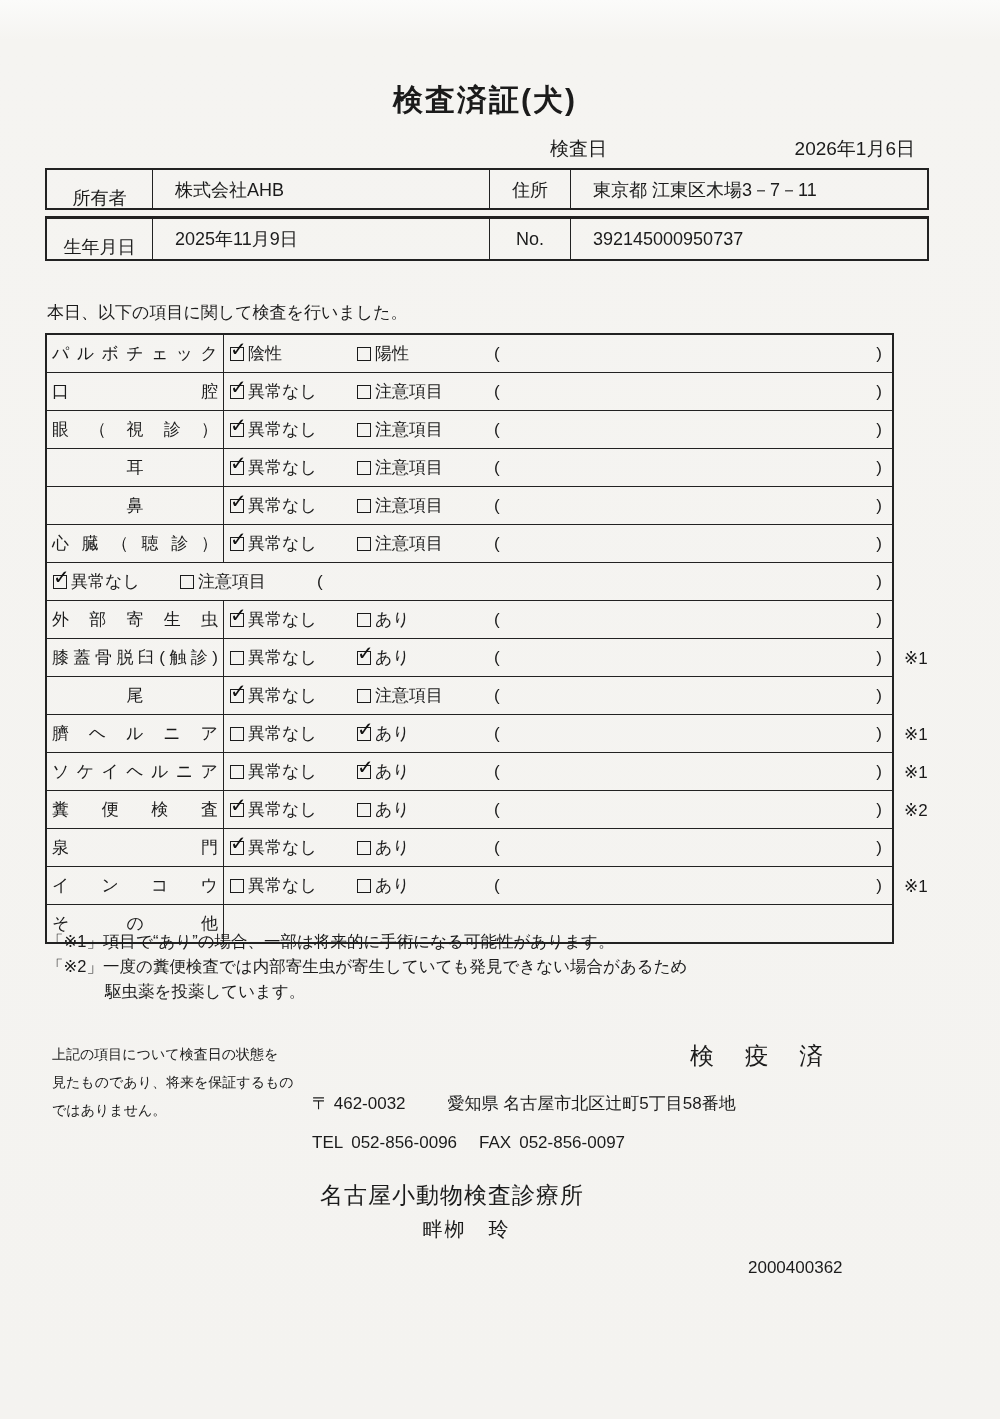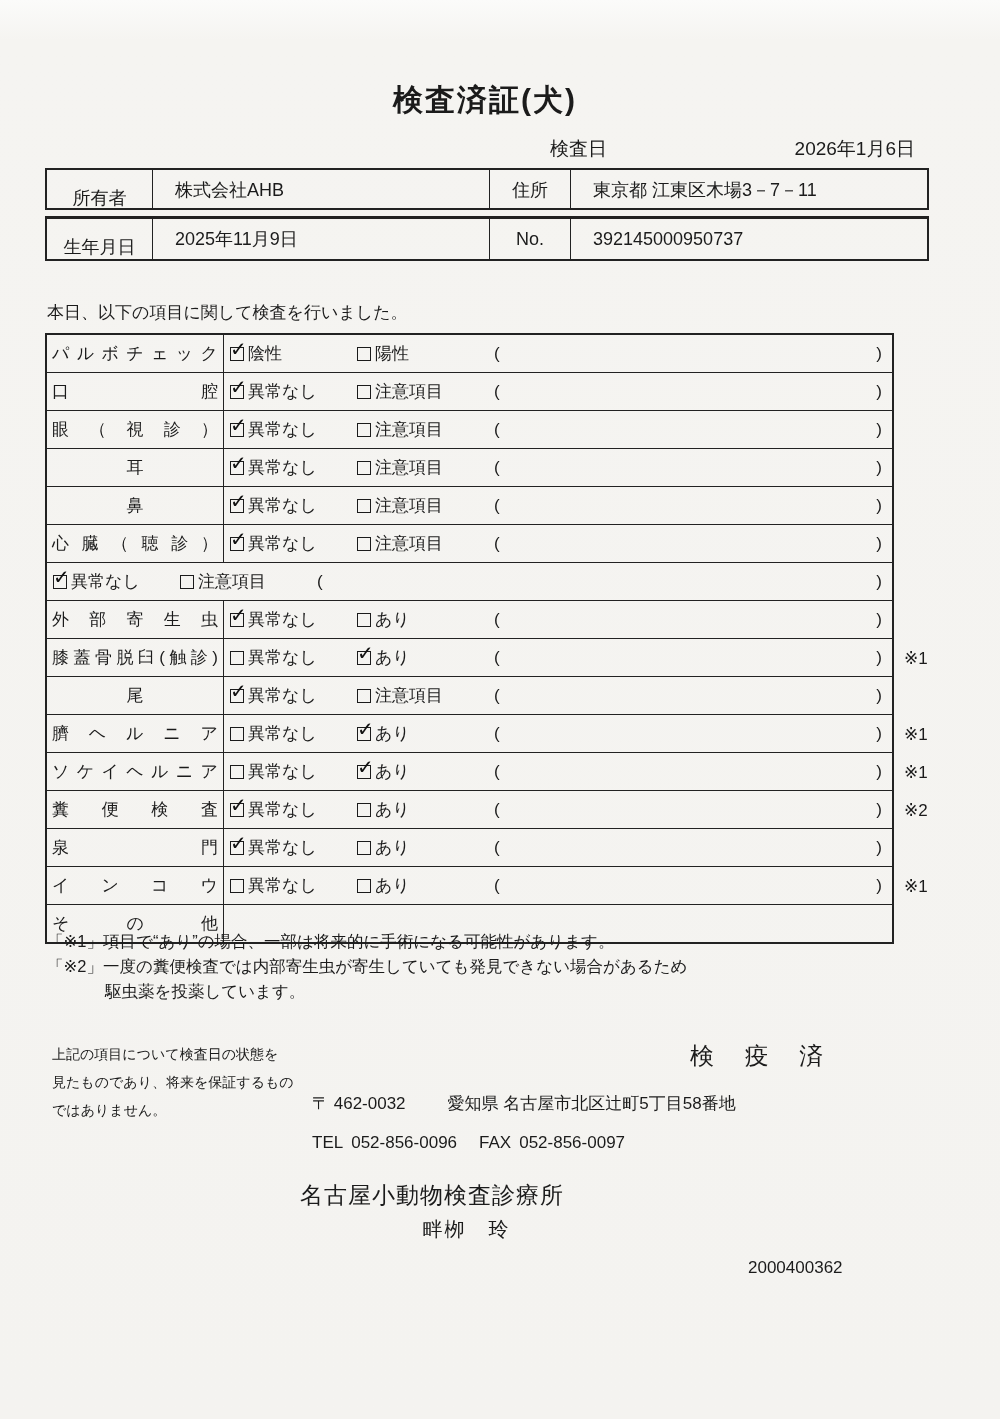--- a/index.html
+++ b/index.html
@@ -45,21 +45,21 @@
   .footnotes{top:929px;left:47px;font-size:16.5px;line-height:25px;}
   .footnotes .indent{margin-left:58px;}
   
   .disclaimer{top:1040px;left:52px;font-size:14px;line-height:28px;}
   .stamp{top:1040px;left:690px;font-size:24px;letter-spacing:12px;}
   .postal-line{top:1092px;left:312px;font-size:17px;display:flex;}
   .postal-line .addr{margin-left:42px;}
   .tel-line{top:1133px;left:312px;font-size:17px;display:flex;}
   .tel-line .fax{margin-left:22px;}
   .tel-line .num{margin-left:8px;}
-  .clinic-name{top:1180px;left:300px;font-size:23px;letter-spacing:1px;}
+  .clinic-name{top:1180px;left:320px;font-size:23px;letter-spacing:1px;}
   .vet-name{top:1216px;left:308px;width:317px;text-align:center;font-size:20px;letter-spacing:2px;}
   .serial{top:1258px;left:748px;font-size:17px;}
 </style>
 </head>
 <body>
 
 <div class="page">
 
   <div class="abs title">検査済証(犬)</div>
 

